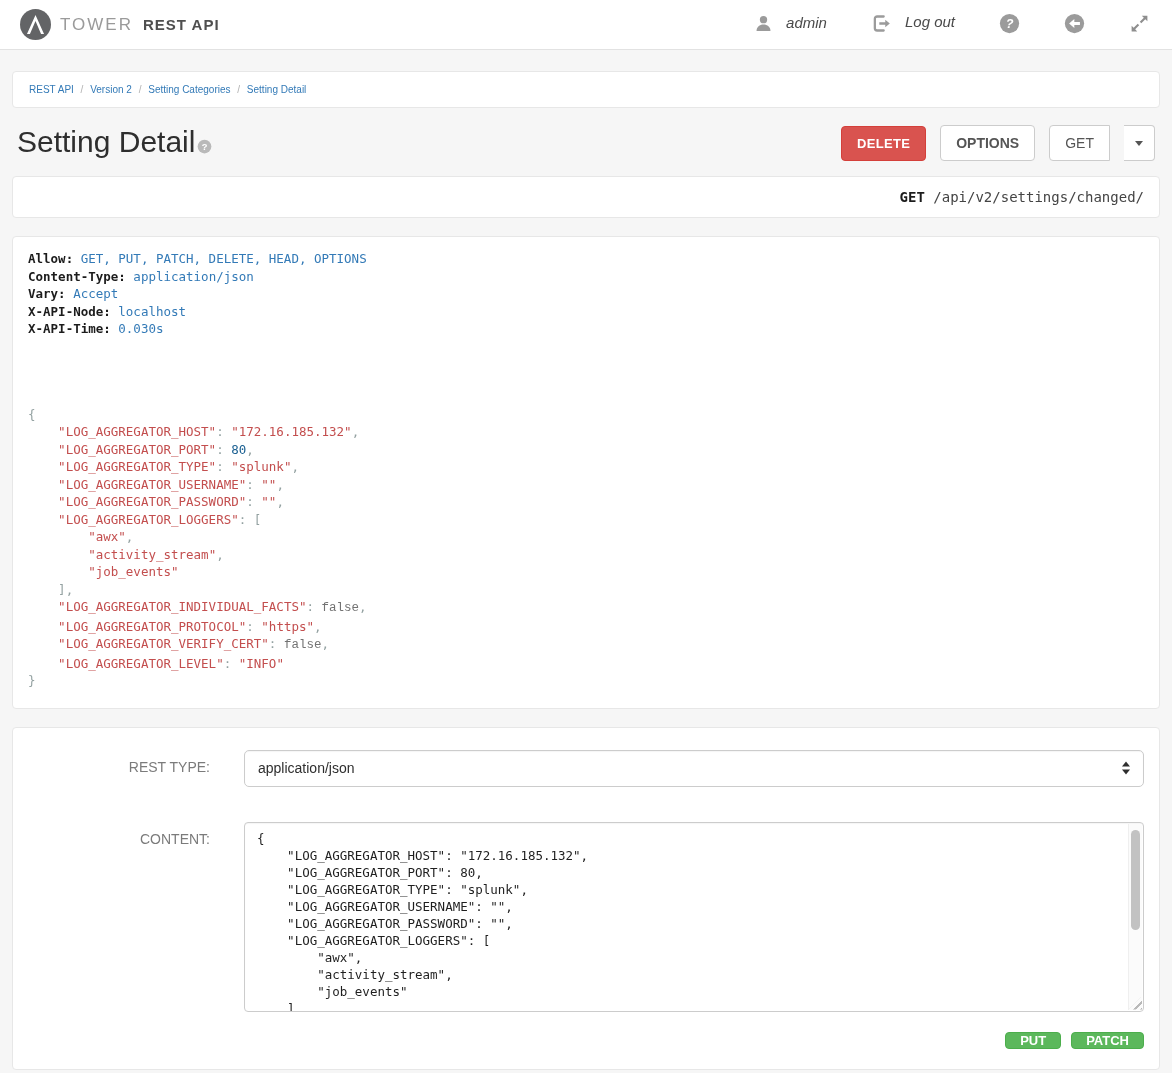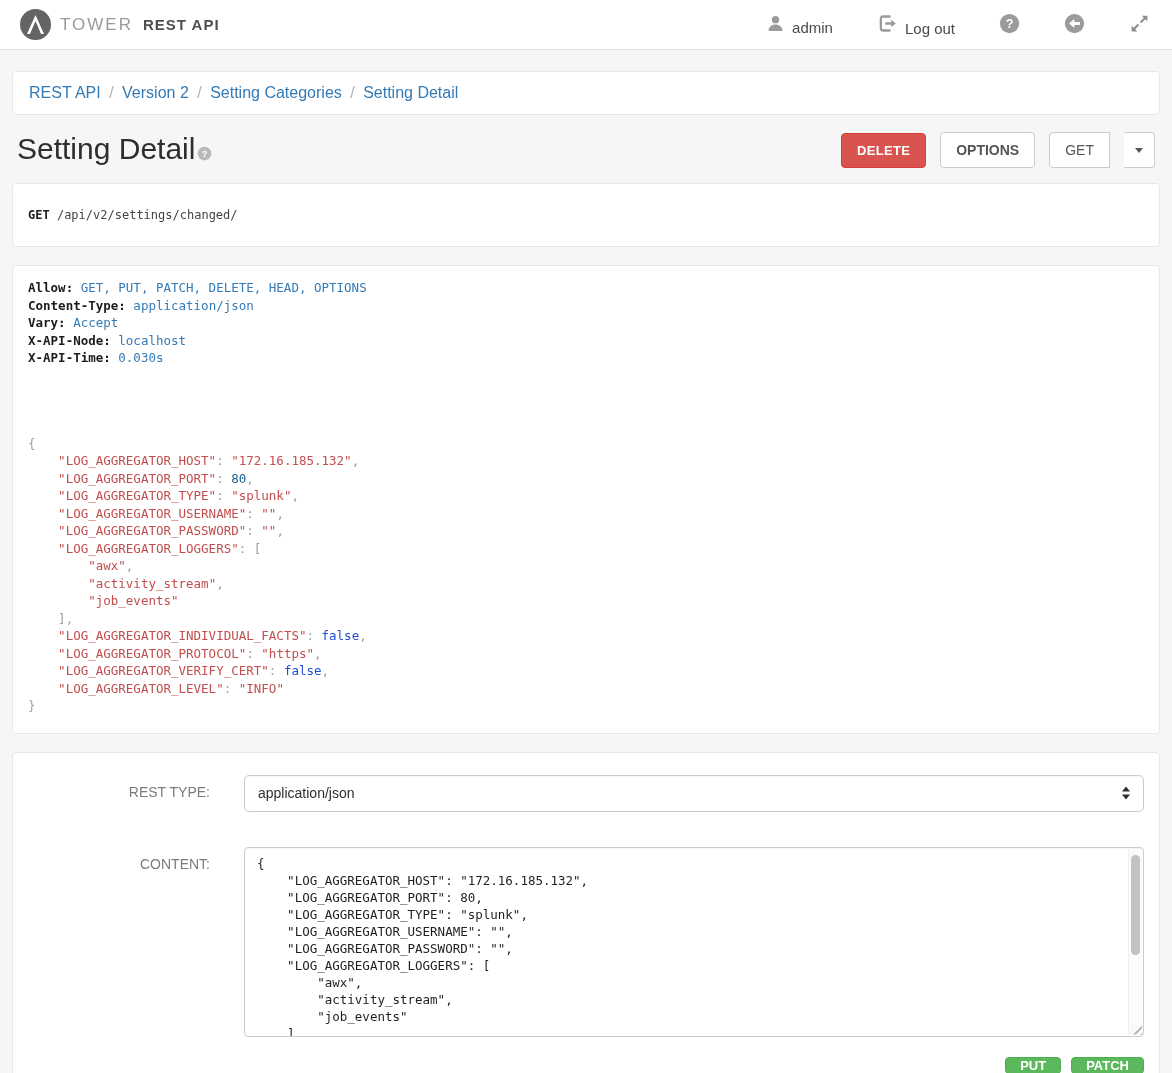--- a/index.html
+++ b/index.html
@@ -31,36 +31,36 @@
   }
   .brand-rest {
     margin-left: 10px;
     font-size: 15px;
     letter-spacing: 1px;
     color: #4f4f4f;
     font-weight: bold;
   }
   .nav-right { margin-left: auto; display: flex; align-items: center; }
   .nav-item {
-    display: flex; align-items: flex-end; gap: 7px;
+    display: flex; align-items: flex-start; gap: 13px;
     margin-left: 44px; cursor: pointer;
-    font-size: 15px; color: #4a4a4a;
+    font-size: 15px; color: #4a4a4a; font-style: italic;
   }
   .nav-item:first-child { margin-left: 0; }
   
   .container { padding: 0 12px; }
   .panel {
     background: #fff;
     border: 1px solid #e7e7e7;
     border-radius: 4px;
   }
   .breadcrumb-panel {
     margin-top: 21px;
     padding: 12px 16px;
-    font-size: 16px;
+    font-size: 10px;
   }
   .crumb { color: #337ab7; text-decoration: none; }
   .crumb-sep { color: #b3b3b3; padding: 0 4px; }
   
   .title-row {
     display: flex; align-items: center;
     margin: 17px 5px 15px 5px;
   }
   .page-title { font-size: 30px; font-weight: 400; color: #2e2e2e; display: flex; }
   .title-help { margin: 2px 0 0 2px; }
@@ -89,40 +89,41 @@
   }
   .caret-down {
     width: 0; height: 0;
     border-left: 4px solid transparent;
     border-right: 4px solid transparent;
     border-top: 5px solid #555;
   }
   
   .mono { font-family: "DejaVu Sans Mono", "Liberation Mono", monospace; }
   .request-panel {
-    padding: 24px 15px;
-    font-size: 12px;
+    padding: 12px 15px;
+    font-size: 14px;
     color: #444;
+    text-align: right;
   }
   .request-panel b { color: #1c1c1c; }
   .response-panel {
     margin-top: 18px;
     padding: 13px 15px 18px 15px;
     font-size: 12.5px;
     line-height: 17.5px;
     color: #2a2a2a;
   }
   .code-line { white-space: pre; }
   .hname { font-weight: bold; color: #1c1c1c; }
   .hval { color: #337ab7; }
   .headers-gap { height: 68px; }
   .tok-pln { color: #2a2a2a; }
   .tok-str { color: #c34e4e; }
   .tok-lit { color: #195f91; }
-  .tok-kwd { color: #1d4ed8; }
+  .tok-kwd { color: #737373; font-family: Liberation Mono, monospace; }
   .tok-pun { color: #93a1a1; }
   
   .form-panel { margin-top: 18px; padding: 22px 15px 20px 15px; }
   .form-row { display: flex; }
   .form-row + .form-row { margin-top: 35px; }
   .form-label {
     width: 182px;
     text-align: right;
     padding-top: 9px;
     margin-right: 34px;

